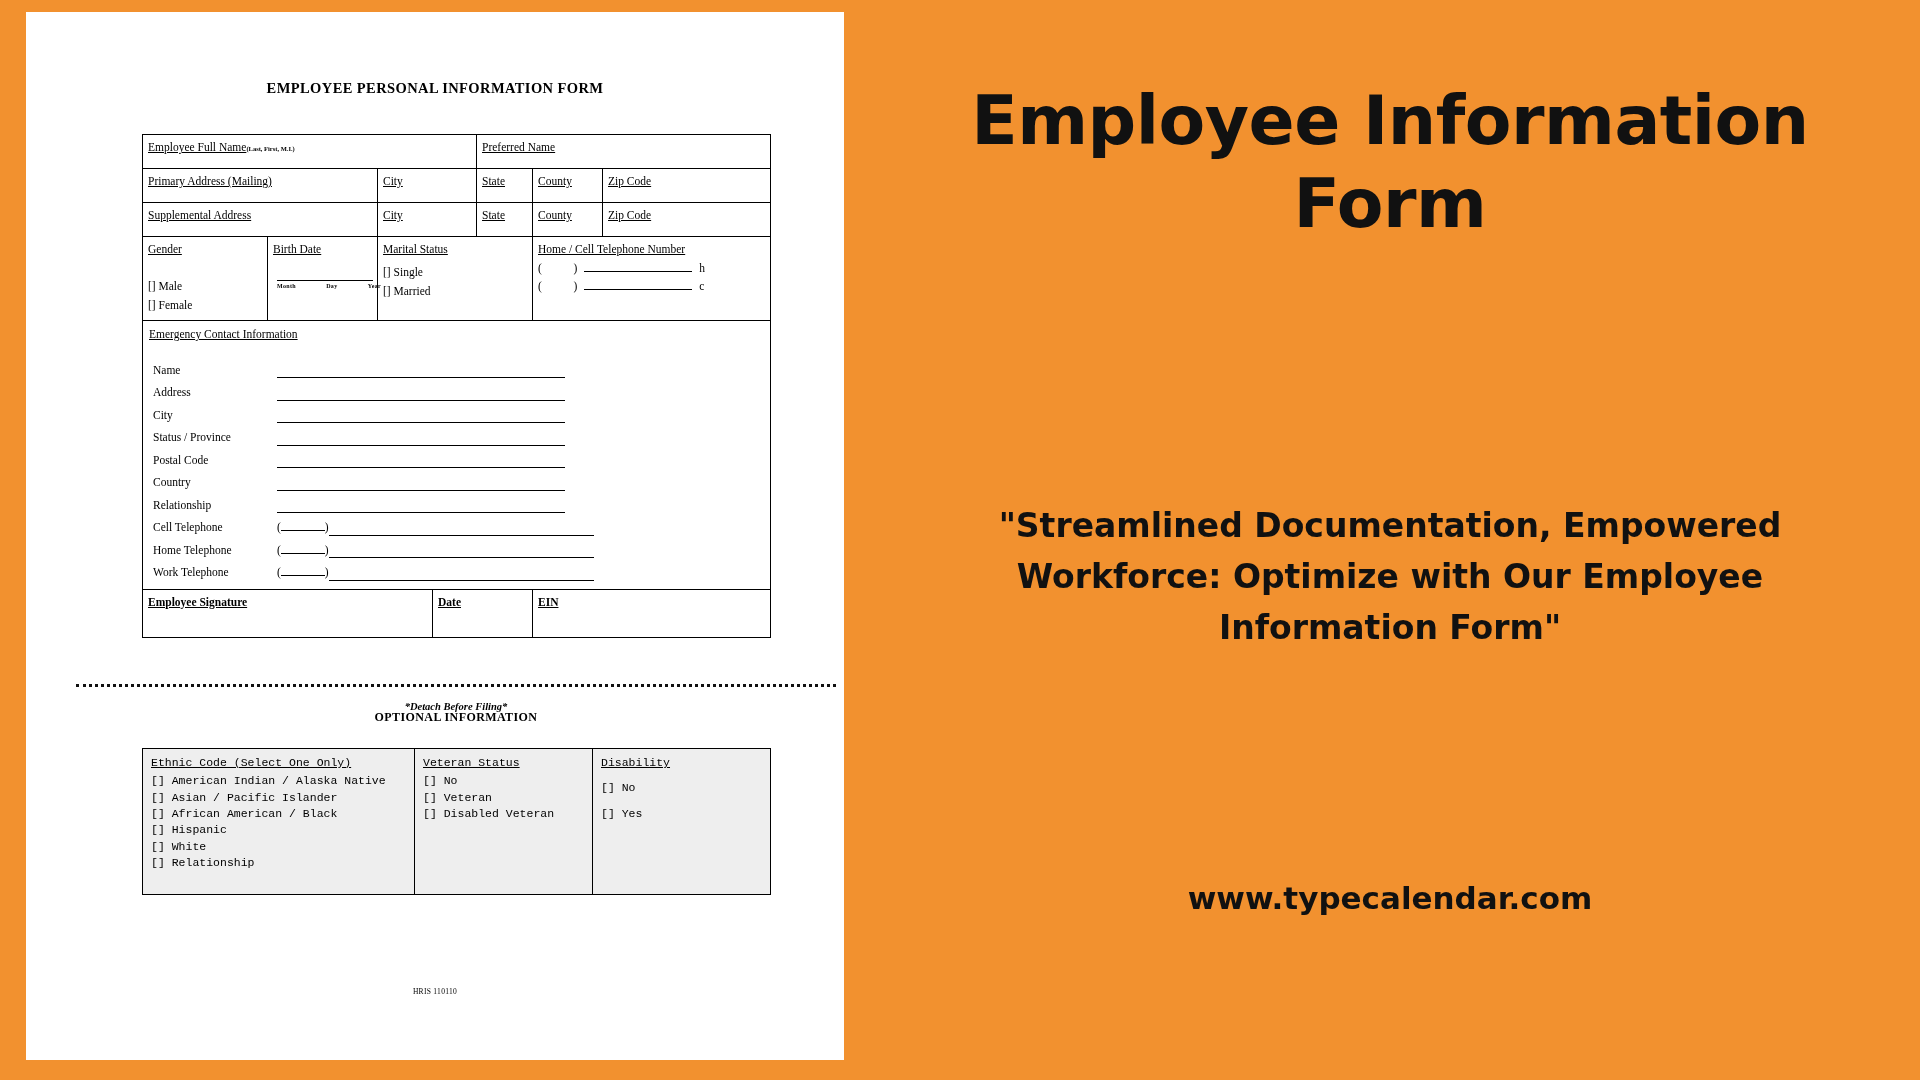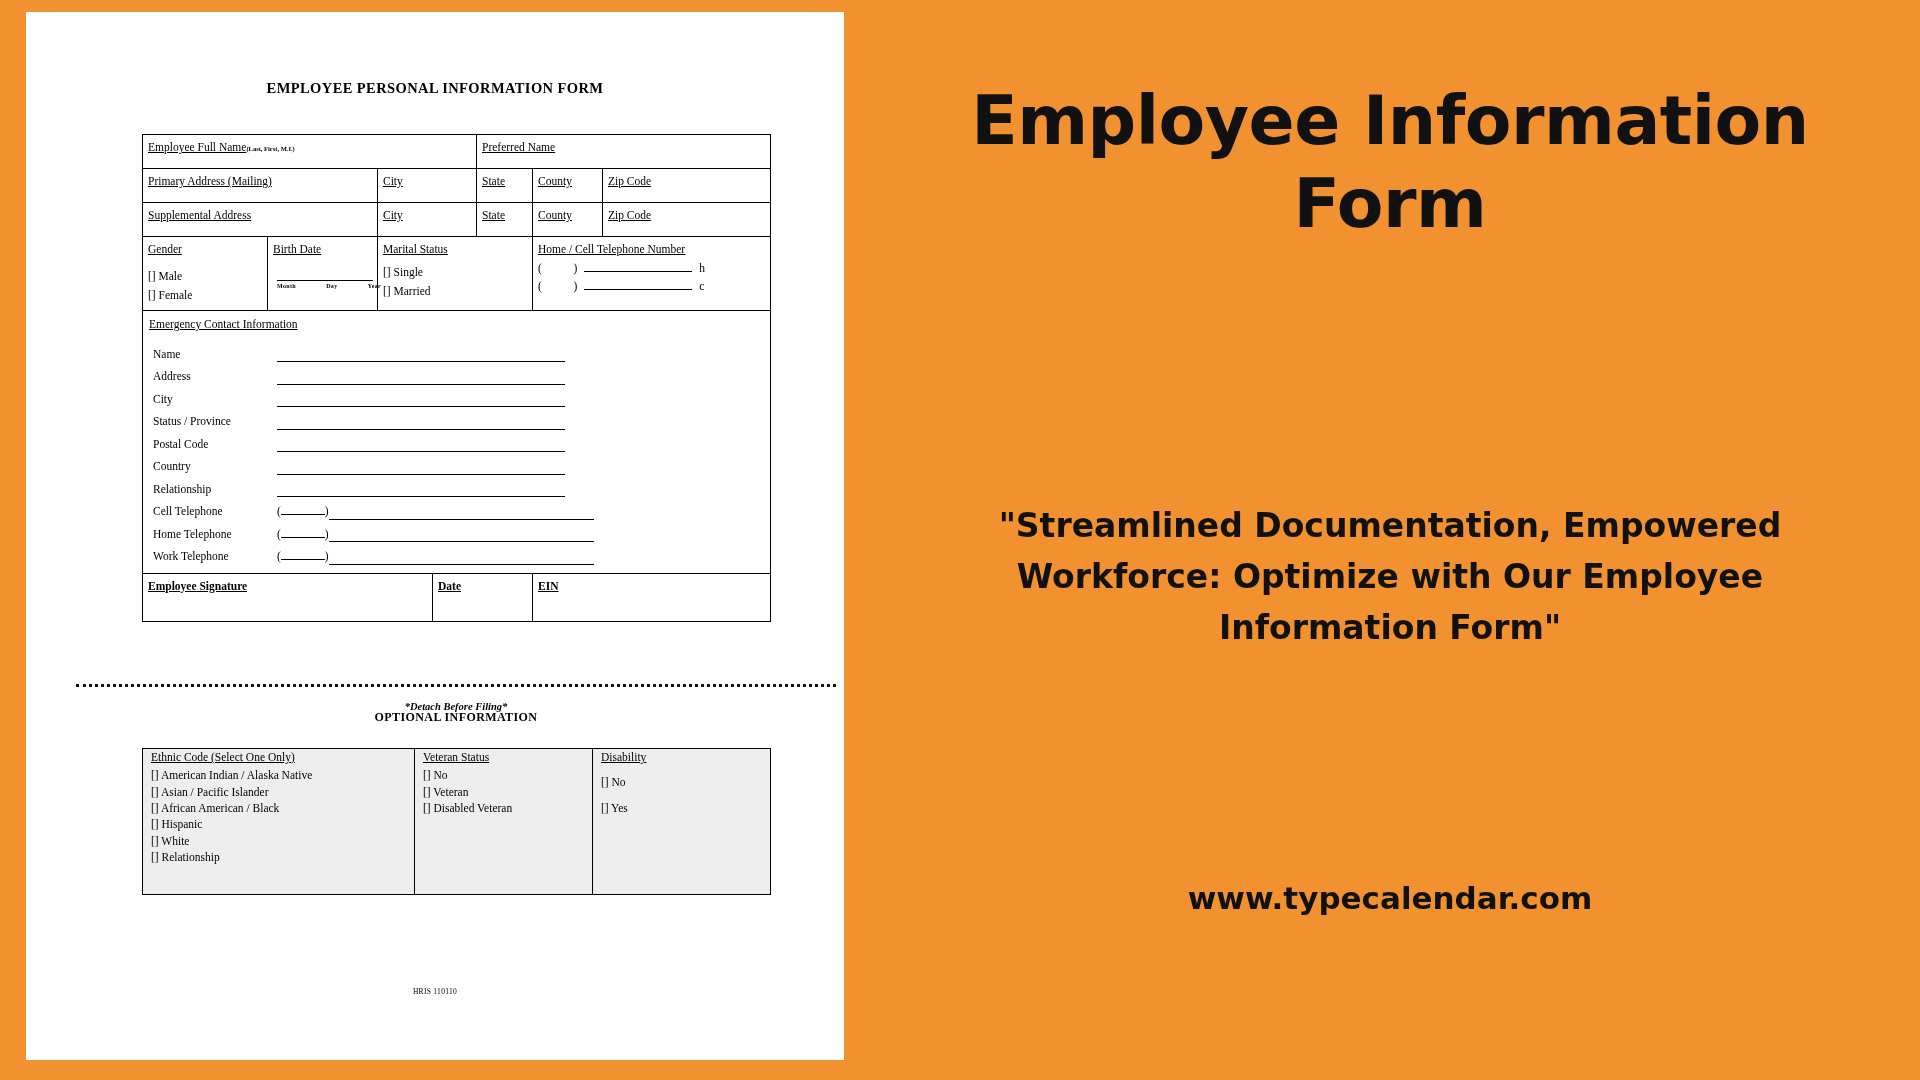--- a/index.html
+++ b/index.html
@@ -74,21 +74,21 @@
 
   .phone-row { white-space: nowrap; font-size: 11.5px; margin-top: 2px; }
   .phone-paren { display: inline-block; }
   .phone-line {
     display: inline-block; width: 108px; border-bottom: 1px solid #000; height: 11px;
     margin: 0 4px 0 4px;
   }
 
   
   .emerg { padding: 5px 6px 8px 6px !important; height: auto !important; }
-  .emerg-title { text-decoration: underline; font-size: 11.5px; margin-bottom: 7px; }
+  .emerg-title { text-decoration: underline; font-size: 11.5px; margin-bottom: 13px; }
   .er-row {
     display: flex; align-items: flex-end;
     height: 22.5px;
   }
   .er-name { width: 128px; font-size: 11.5px; padding-left: 4px; }
   .er-line { flex: 0 0 auto; width: 288px; border-bottom: 1px solid #000; height: 13px; }
   .er-line.short { width: 265px; }
   .er-paren-line { display:inline-block; width:44px; border-bottom:1px solid #000; height:11px;}
 
   .sig-row td { height: 48px; font-weight: bold; }
@@ -110,23 +110,24 @@
   }
 
   .opt-table {
     position: absolute; left: 116px; top: 736px; width: 628px;
     border-collapse: collapse; table-layout: fixed;
     background: #eeeeee;
   }
   .opt-table td {
     border: 1px solid #000;
     vertical-align: top;
-    padding: 0 6px 10px 8px;
+    padding: 6px 6px 10px 8px;
     font-size: 11.5px;
     line-height: 1.42;
+    font-family: Liberation Mono, monospace;
   }
   .opt-head { text-decoration: underline; display: block; margin-bottom: 2px; }
 
   .doc-footer {
     position: absolute; left: 0; right: 0; top: 975px;
     text-align: center;
     font-size: 7.5px; letter-spacing: .3px;
   }
 
   
@@ -228,21 +229,21 @@
               <span class="lbl">County</span>
             </td>
             <td>
               <span class="lbl">Zip Code</span>
             </td>
           </tr>
 
           <tr>
             <td style="height:72px">
               <span class="lbl">Gender</span>
-              <span class="chk" style="margin-top:10px">[] Male</span>
+              <span class="chk" style="margin-top:20px">[] Male</span>
               <span class="chk" style="margin-top:3px">[] Female</span>
             </td>
             <td>
               <span class="lbl">Birth Date</span>
               <div class="bd-wrap">
                 <div class="bd-line"></div>
                 <div class="bd-marks">
                   <span>Month</span>
                   <span>Day</span>
                   <span>Year</span>

